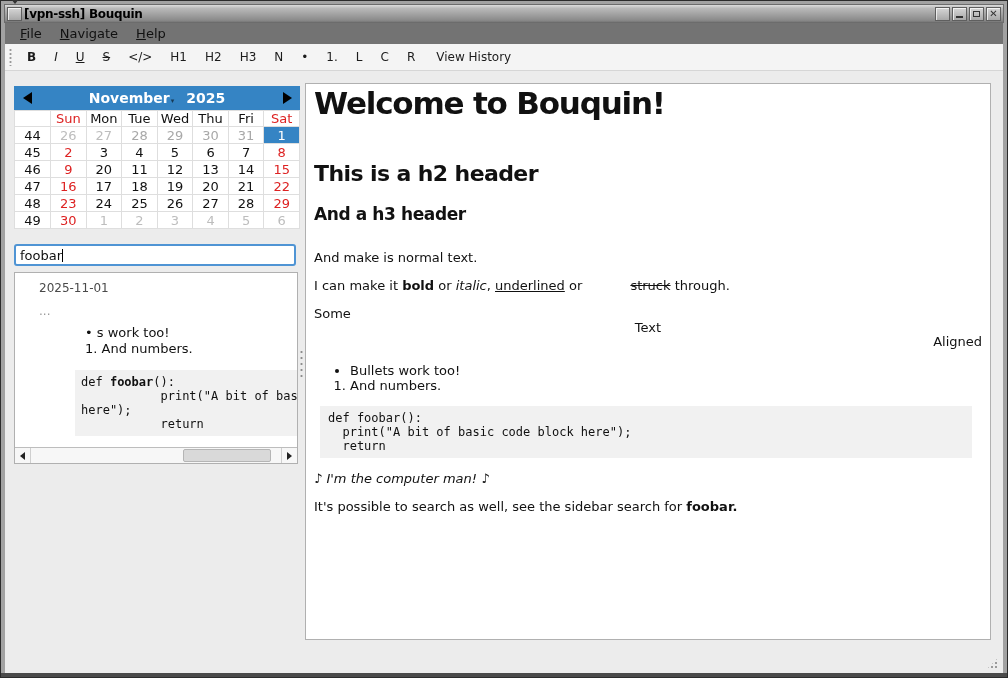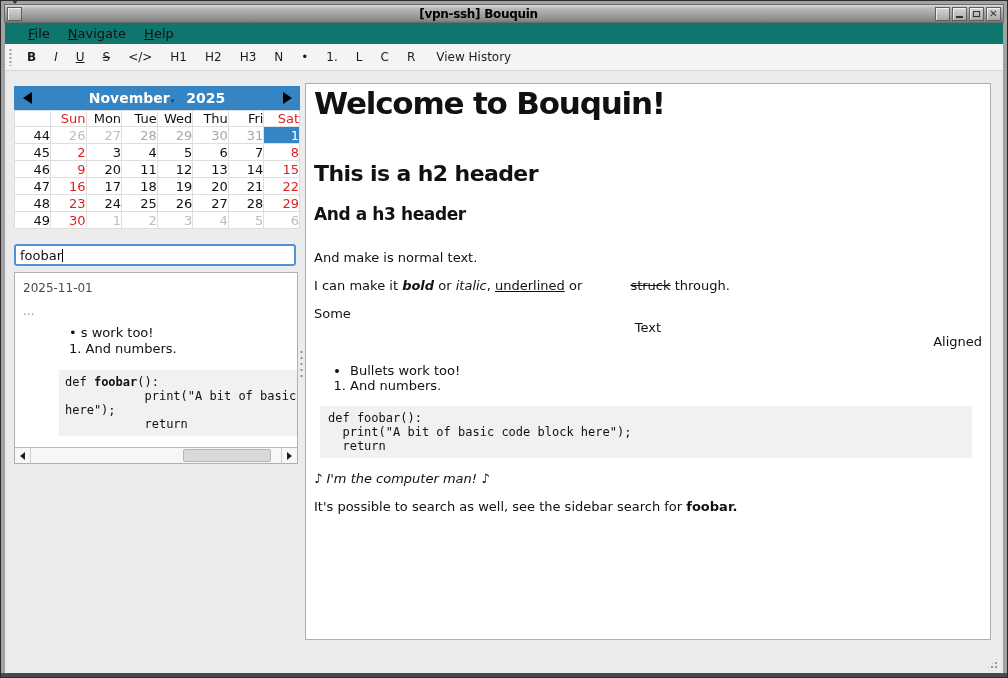--- a/index.html
+++ b/index.html
@@ -7,32 +7,32 @@
     width:1008px;height:678px;position:relative;overflow:hidden;
     background:#ececec;
     font-family:"DejaVu Sans",sans-serif;color:#111;
     box-shadow: inset 0 0 0 1px #2b2b2b, inset 0 -5px 0 #4a4a4a, inset 0 0 0 5px #a2a2a2;
   }
   
   .titlebar{position:absolute;left:4px;right:4px;top:4px;height:19px;
     background:linear-gradient(#dcdcdc,#b9b9b9 20%,#8a8a8a 90%,#777);
     border:1px solid #6c6c6c;box-sizing:border-box;
     display:flex;align-items:center;padding:0 2px;gap:2px}
-  .tb-title{flex:1;text-align:center;font-size:12px;font-weight:bold;color:#000;letter-spacing:-0.3px}
+  .tb-title{flex:1;text-align:left;font-size:12px;font-weight:bold;color:#000;letter-spacing:-0.3px}
   .wbtn{width:15px;height:14px;background:linear-gradient(#d6d6d6,#a8a8a8);
     border:1px solid #5f5f5f;box-shadow:inset 1px 1px 0 rgba(255,255,255,.7);
     display:flex;align-items:center;justify-content:center;flex-direction:column;box-sizing:border-box}
   .ic-bar{width:7px;height:2px;background:#333}
   .ic-tri-dn{width:0;height:0;border-left:4px solid transparent;border-right:4px solid transparent;border-top:5px solid #333;margin-top:1px}
   .ic-tri-up{width:0;height:0;border-left:4px solid transparent;border-right:4px solid transparent;border-bottom:5px solid #333;margin-bottom:1px}
   .ic-box{width:7px;height:6px;border:1.5px solid #333;box-sizing:border-box}
   .ic-x{font-size:10px;line-height:10px;font-weight:bold;color:#333}
   
-  .menubar{position:absolute;left:5px;right:5px;top:23px;height:21px;background:#0f766e;
-    display:flex;align-items:center;font-size:13px;padding-left:14px;box-sizing:border-box}
+  .menubar{position:absolute;left:5px;right:5px;top:23px;height:21px;background:#737373;
+    display:flex;align-items:center;font-size:13px;padding-left:6px;box-sizing:border-box}
   .menu-item{padding:2px 9px;cursor:default}
   .mn{text-decoration:underline}
   .toolbar{position:absolute;left:5px;right:5px;top:44px;height:27px;background:#f4f4f4;
     border-bottom:1px solid #d6d6d6;display:flex;align-items:center;box-sizing:border-box}
   .gripper{width:3px;height:18px;margin:0 6px 0 4px;
     background-image:radial-gradient(circle,#9a9a9a 1px,transparent 1.2px);background-size:3px 4px}
   .tbar-buttons{display:flex;align-items:center}
   .tbtn{font-size:12px;color:#1c1c1c;padding:4px 9px;cursor:default;white-space:nowrap}
   .tbtn.b{font-weight:bold}
   .tbtn.i{font-style:italic}
@@ -43,40 +43,40 @@
   .app{position:absolute;left:5px;right:5px;top:71px;bottom:5px;background:#ececec}
   
   .calendar{position:absolute;left:9px;top:15px;width:286px}
   .cal-header{height:24px;background:#3584c4;display:flex;align-items:center;color:#fff}
   .cal-nav{width:26px;display:flex;align-items:center;justify-content:center;cursor:default}
   .tri-left{width:0;height:0;border-top:6px solid transparent;border-bottom:6px solid transparent;border-right:9px solid #000}
   .tri-right{width:0;height:0;border-top:6px solid transparent;border-bottom:6px solid transparent;border-left:9px solid #000}
   .cal-title{flex:1;display:flex;align-items:center;justify-content:center;gap:12px;font-weight:bold;font-size:14px}
   .cal-month{display:flex;align-items:flex-end;gap:1px}
   .cal-caret{font-size:7px;color:#173a56;line-height:9px}
-  table.cal{width:100%;border-collapse:collapse;table-layout:fixed;background:#fff;font-size:13px;text-align:right}
+  table.cal{width:100%;border-collapse:collapse;table-layout:fixed;background:#fff;font-size:13px;text-align:center}
   table.cal col.wkcol{width:36px}
   table.cal th,table.cal td{border:1px solid #dedede;height:16px;padding:0;font-weight:normal}
   table.cal thead th{height:14px;color:#111}
   table.cal thead th.red{color:#dd2222}
   td.n{color:#111}
   td.we{color:#dd2222}
   td.we-b{color:#dd2222;font-weight:bold}
   td.om{color:#bdbdbd}
   td.om-b{color:#a8a8a8;font-weight:bold}
   td.sel{background:#3584c4;color:#fff;font-weight:bold;border-color:#2e74ac}
   th.wk{color:#111}
   
   .search{position:absolute;left:9px;top:173px;width:282px;height:22px;background:#fff;
     border:2px solid #4f94d4;border-radius:3px;box-sizing:border-box;
     font-size:13px;padding:2px 0 0 4px;overflow:hidden}
   .caret{display:inline-block;width:1px;height:13px;background:#000;vertical-align:-2px}
   
   .results{position:absolute;left:9px;top:201px;width:284px;height:192px;background:#fff;
-    border:1px solid #b0b0b0;box-sizing:border-box;overflow:hidden;padding:8px 0 0 8px}
+    border:1px solid #b0b0b0;box-sizing:border-box;overflow:hidden;padding:8px 0 0 24px}
   .res-date{font-size:12px;color:#4a4a4a}
   .res-ellipsis{font-size:12px;color:#999;margin-top:9px}
   .res-list{margin:7px 0 0 46px;font-size:13px;line-height:16px}
   .res-code{margin:13px 0 0 36px;background:#f1f1f1;padding:5px 0 5px 6px;
     font-family:"DejaVu Sans Mono",monospace;font-size:12px;line-height:14px;white-space:pre;width:280px}
   .res-scroll{position:absolute;left:0;right:0;bottom:0;height:15px;background:#f7f7f7;border-top:1px solid #bdbdbd}
   .sb-arrow{position:absolute;top:0;bottom:0;width:15px;display:flex;align-items:center;justify-content:center}
   .sb-arrow.left{left:0;border-right:1px solid #cfcfcf}
   .sb-arrow.right{right:0;border-left:1px solid #cfcfcf}
   .sb-tri-l{width:0;height:0;border-top:4px solid transparent;border-bottom:4px solid transparent;border-right:5px solid #222}
@@ -283,21 +283,21 @@
   </div>
 
   <div class="splitter"></div>
 
   <div class="editor">
     <div>
         <h1>Welcome to Bouquin!</h1>
         <h2>This is a h2 header</h2>
         <h3>And a h3 header</h3>
         <p><span>And make is normal text.</span></p>
-        <p><span>I can make it </span><span style="font-weight: bold; font-style: italic;">bold</span><span> or </span><span style="font-style: italic;">italic</span><span>, </span><span style="text-decoration: underline;">underlined</span><span> or </span><span style="text-decoration: line-through; margin-left: 44px;">struck</span><span> through.</span></p>
+        <p><span>I can make it </span><span style="font-weight: bold;">bold</span><span> or </span><span style="font-style: italic;">italic</span><span>, </span><span style="text-decoration: underline;">underlined</span><span> or </span><span style="text-decoration: line-through; margin-left: 44px;">struck</span><span> through.</span></p>
         <div class="align-block">
           <div style="text-align: left;">Some</div>
           <div style="text-align: center;">Text</div>
           <div style="text-align: right;">Aligned</div>
         </div>
         <ul>
           <li>Bullets work too!</li>
         </ul>
         <ol>
           <li>And numbers.</li>

